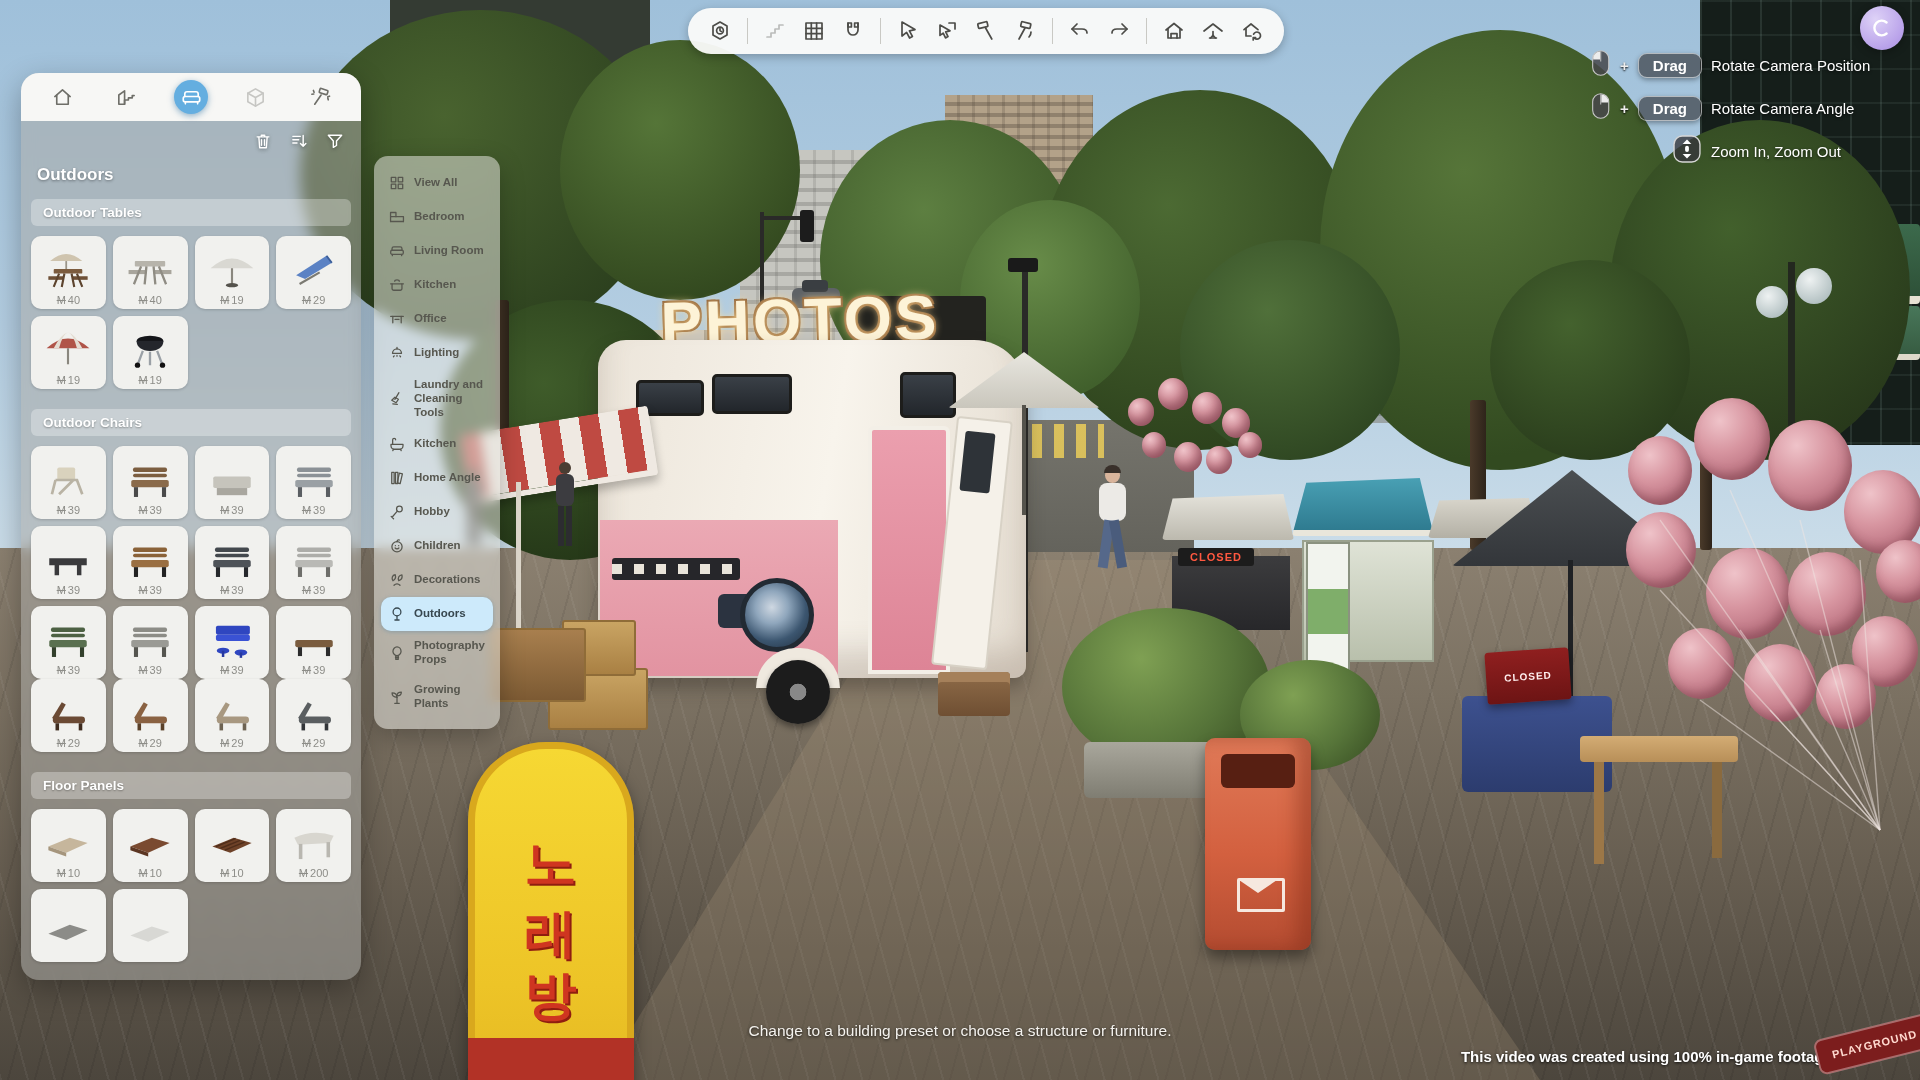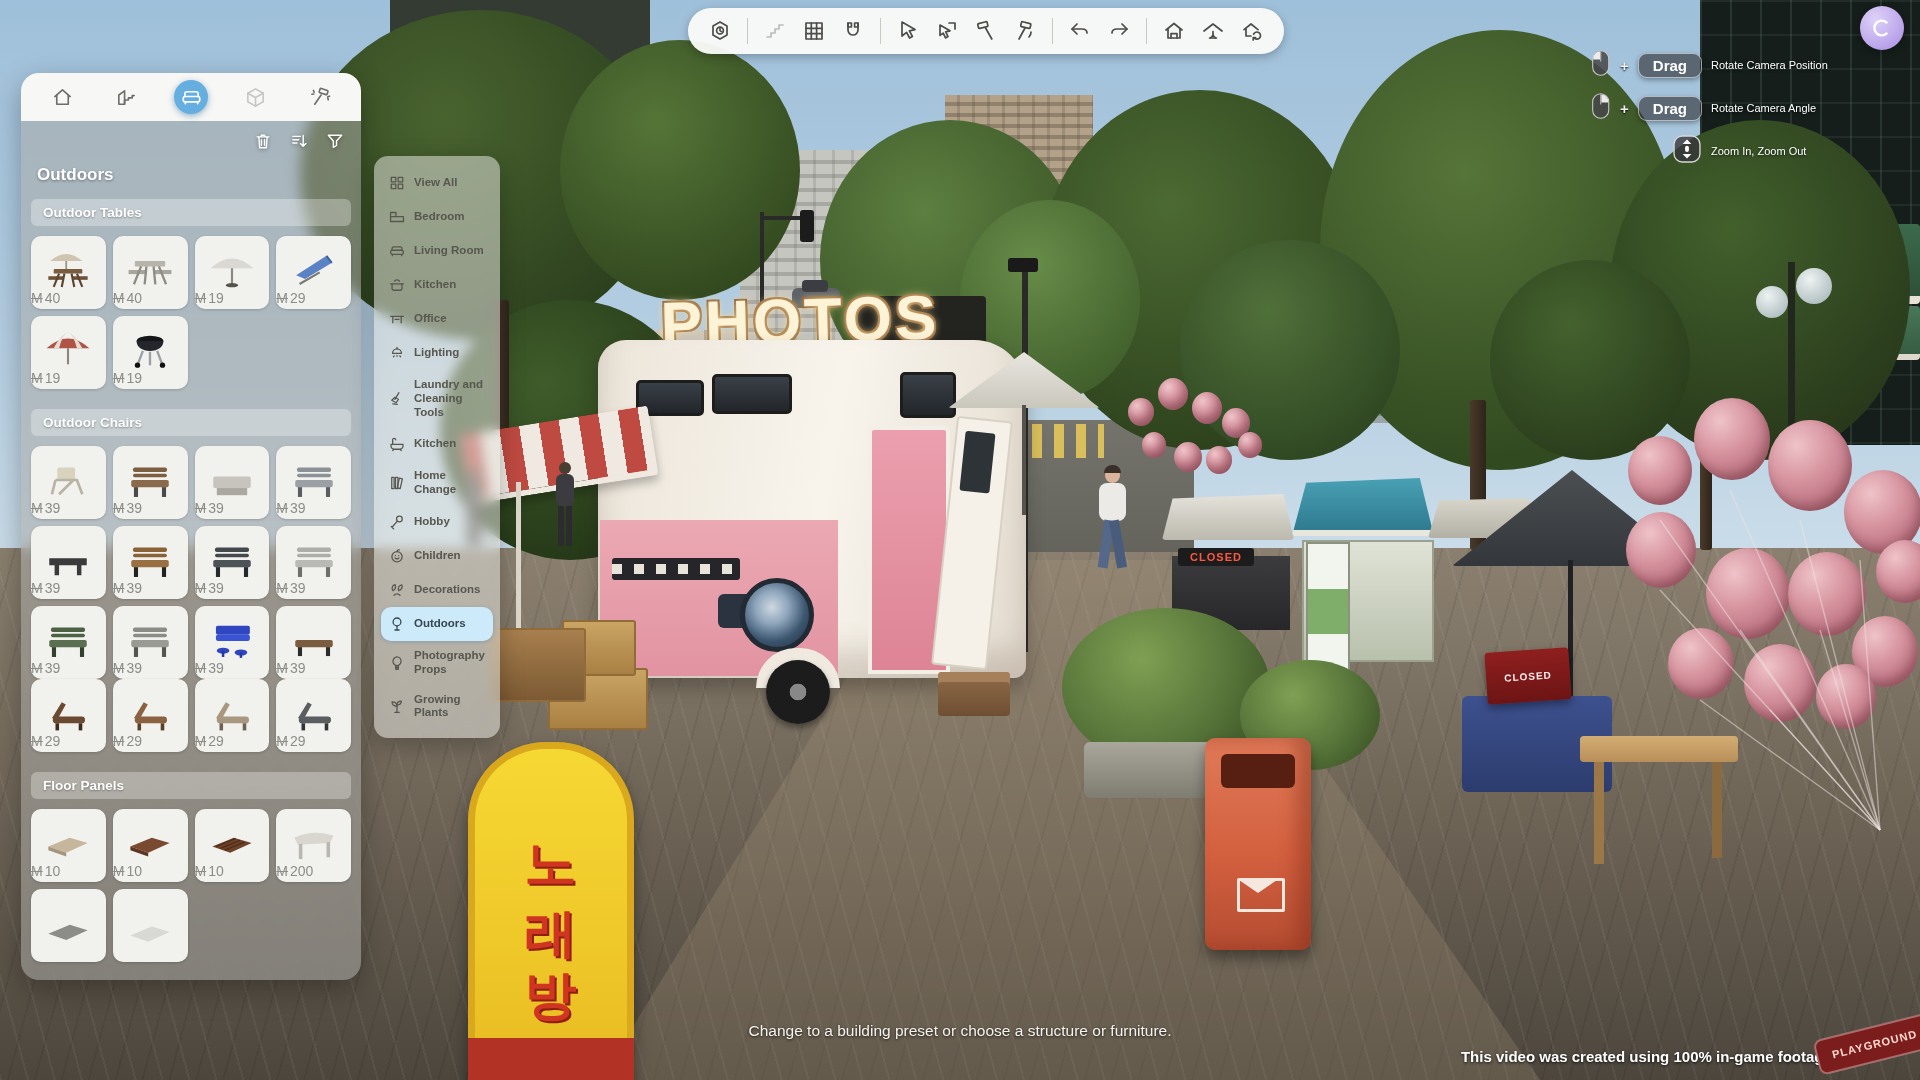--- a/index.html
+++ b/index.html
@@ -106,21 +106,21 @@
   .toolbar .ic{width:24px;height:24px;display:flex;}
   .toolbar .ic svg{width:24px;height:24px;}
   .toolbar .div{width:1px;height:26px;background:#c9c9c4;}
   .toolbar .dim{opacity:.35;}
   .canvasbtn{position:absolute;right:16px;top:6px;width:44px;height:44px;border-radius:50%;z-index:26;
     background:radial-gradient(circle at 35% 30%,#ded2f7,#b9a2ea 70%,#a78ee0 100%);
     display:flex;align-items:center;justify-content:center;box-shadow:0 2px 8px rgba(0,0,0,.3);}
   .camhelp{position:absolute;right:14px;top:48px;z-index:26;display:flex;flex-direction:column;
     gap:9px;align-items:flex-end;}
   .camrow{display:flex;align-items:center;gap:9px;}
-  .camrow .lbl{color:#fff;font-size:11px;text-shadow:0 1px 3px rgba(0,0,0,.75);min-width:195px;text-align:left;}
+  .camrow .lbl{color:#fff;font-size:15px;text-shadow:0 1px 3px rgba(0,0,0,.75);min-width:195px;text-align:left;}
   .camrow .plus{color:#eee;font-size:15px;font-weight:bold;text-shadow:0 1px 2px #000;}
   .dragpill{background:rgba(45,45,48,.62);border:1.5px solid rgba(255,255,255,.55);border-radius:9px;
     padding:3px 14px;color:#fff;font-weight:bold;font-size:15px;box-shadow:0 2px 5px rgba(0,0,0,.35);}
   .micon svg{height:30px;}
   
   .panel{position:absolute;left:21px;top:73px;width:340px;height:907px;z-index:20;border-radius:18px;
     background:rgba(168,168,164,.55);backdrop-filter:blur(7px);box-shadow:0 10px 30px rgba(0,0,0,.3);}
   .ptabs{height:48px;background:#f7f7f5;border-radius:18px 18px 0 0;display:flex;align-items:center;
     justify-content:space-between;padding:0 24px;color:#6e6e68;}
   .ptab{width:34px;height:34px;display:flex;align-items:center;justify-content:center;border-radius:50%;}
@@ -134,21 +134,21 @@
   .ltools svg{width:20px;height:20px;}
   .cattitle{color:#fff;font-weight:bold;font-size:17px;margin:14px 6px 0;
     text-shadow:0 1px 3px rgba(0,0,0,.4);}
   .sech{background:rgba(255,255,255,.3);border-radius:6px;color:#fff;font-weight:bold;font-size:13.5px;
     padding:6px 12px;margin:20px 0 10px;text-shadow:0 1px 2px rgba(0,0,0,.35);}
   .sech.first{margin-top:14px;}
   .grid{display:grid;grid-template-columns:repeat(4,1fr);gap:7px;}
   .tile{background:#f1f1ee;border-radius:10px;height:73px;position:relative;display:flex;
     align-items:center;justify-content:center;box-shadow:0 1px 3px rgba(0,0,0,.18);}
   .tile svg{width:56px;height:50px;margin-top:-6px;}
-  .price{position:absolute;bottom:3px;left:0;right:0;text-align:left;font-size:14px;color:#8d8d88;}
+  .price{position:absolute;bottom:3px;left:0;right:0;text-align:center;font-size:11px;color:#8d8d88;}
   .price .cur{text-decoration:line-through;margin-right:2px;}
   .funds{position:absolute;left:21px;top:1007px;width:340px;height:52px;background:#fdfdfc;z-index:20;
     border-radius:12px;display:flex;align-items:center;justify-content:space-between;padding:0 18px;
     box-sizing:border-box;box-shadow:0 4px 12px rgba(0,0,0,.3);}
   .funds .fl{color:#6b6b66;font-size:15px;}
   .funds .fv{color:#111;font-size:27px;font-weight:bold;line-height:20px;}
   
   .cats{position:absolute;left:374px;top:156px;width:126px;z-index:20;border-radius:14px;
     background:rgba(226,226,221,.55);backdrop-filter:blur(6px);padding:10px 7px;box-sizing:border-box;
     box-shadow:0 8px 24px rgba(0,0,0,.25);}
@@ -872,21 +872,21 @@
         <span>Kitchen</span>
       </div>
       <div class="citem">
         <span class="ic">
           <svg viewBox="0 0 24 24" fill="none" stroke="currentColor" stroke-width="1.7" stroke-linecap="round" stroke-linejoin="round">
             <rect x="5" y="4.6" width="3.2" height="14.8"></rect>
             <rect x="10" y="4.6" width="3.2" height="14.8"></rect>
             <path d="M15.2 5.6l4 1-3 13-4-1z"></path>
           </svg>
         </span>
-        <span>Home Change</span>
+        <span>Home Angle</span>
       </div>
       <div class="citem">
         <span class="ic">
           <svg viewBox="0 0 24 24" fill="none" stroke="currentColor" stroke-width="1.7" stroke-linecap="round" stroke-linejoin="round">
             <circle cx="15.2" cy="8" r="3.8"></circle>
             <path d="M12.4 10.8L5.4 19M7.4 21l-3.2-3.2"></path>
           </svg>
         </span>
         <span>Hobby</span>
       </div>

